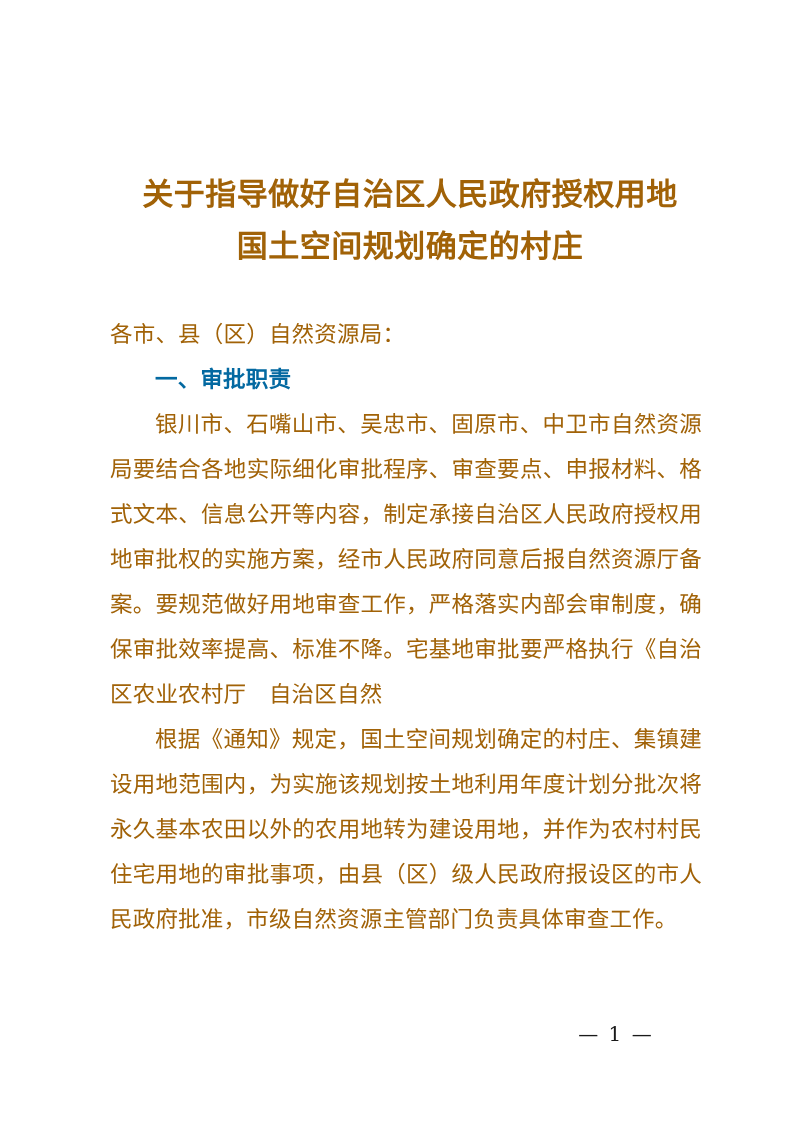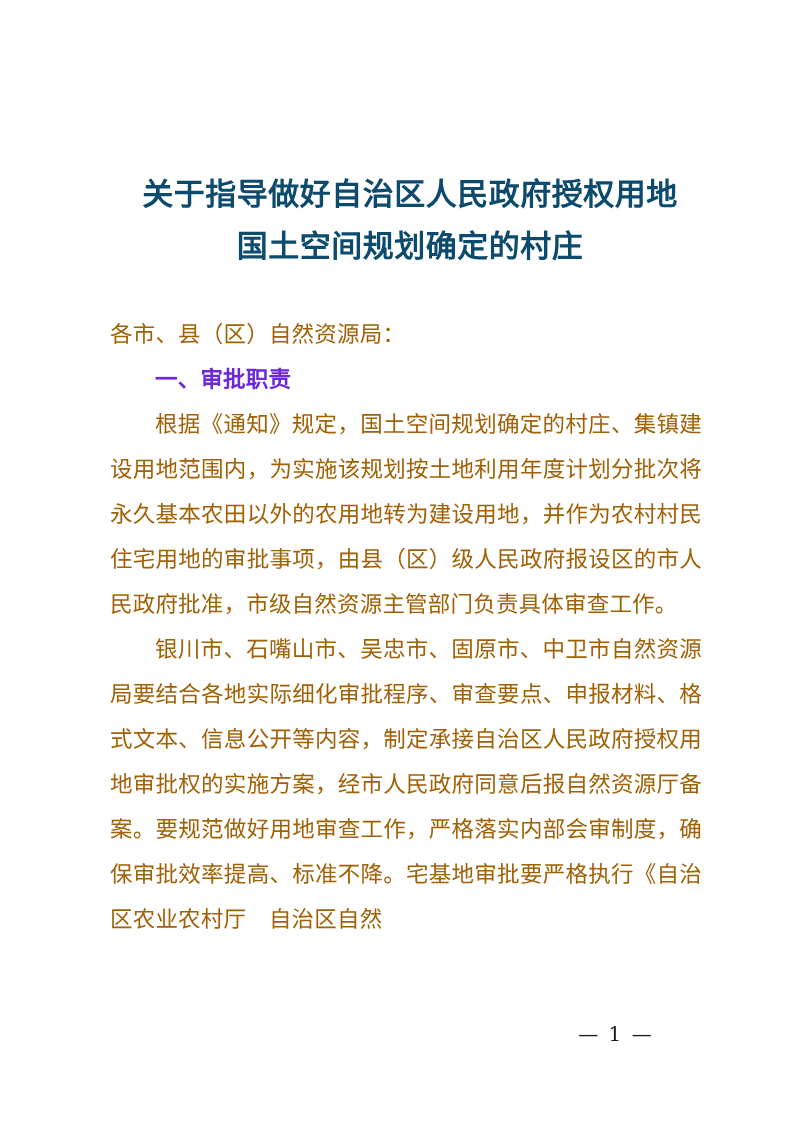--- a/index.html
+++ b/index.html
@@ -26,21 +26,21 @@
     position: absolute;
     left: 110px;
     top: 168px;
     width: 600px;
     text-align: center;
     font-family: "DejaVu Serif", "Liberation Serif", serif;
     font-weight: bold;
     font-size: 31px;
     line-height: 52px;
     letter-spacing: 0.5px;
-    color: #0c4a6e;
+    color: #a16207;
   }
   .doc-title .tline {
     display: block;
     white-space: nowrap;
   }
 
   
   .body-block {
     position: absolute;
     left: 110px;
@@ -67,21 +67,21 @@
 
   
   .section-heading {
     margin: 0;
     font-family: "DejaVu Sans", "Liberation Sans", sans-serif;
     font-weight: bold;
     font-size: 22.5px;
     line-height: 45px;
     letter-spacing: 0.2px;
     text-indent: 45px;
-    color: #6d28d9;
+    color: #0369a1;
   }
 
   
   .page-number {
     position: absolute;
     left: 0;
     top: 1022px;
     width: 800px;
     text-align: center;
     font-family: "DejaVu Serif", "Liberation Serif", serif;
@@ -105,23 +105,23 @@
     <span class="tline">国土空间规划确定的村庄</span>
   </div>
 
   <div class="body-block">
 
     <p class="para salutation">各市、县（区）自然资源局：</p>
 
 
     <h2 class="section-heading">一、审批职责</h2>
 
+    <p class="para indent2">银川市、石嘴山市、吴忠市、固原市、中卫市自然资源局要结合各地实际细化审批程序、审查要点、申报材料、格式文本、信息公开等内容，制定承接自治区人民政府授权用地审批权的实施方案，经市人民政府同意后报自然资源厅备案。要规范做好用地审查工作，严格落实内部会审制度，确保审批效率提高、标准不降。宅基地审批要严格执行《自治区农业农村厅　自治区自然</p>
+
     <p class="para indent2">根据《通知》规定，国土空间规划确定的村庄、集镇建设用地范围内，为实施该规划按土地利用年度计划分批次将永久基本农田以外的农用地转为建设用地，并作为农村村民住宅用地的审批事项，由县（区）级人民政府报设区的市人民政府批准，市级自然资源主管部门负责具体审查工作。</p>
-
-    <p class="para indent2">银川市、石嘴山市、吴忠市、固原市、中卫市自然资源局要结合各地实际细化审批程序、审查要点、申报材料、格式文本、信息公开等内容，制定承接自治区人民政府授权用地审批权的实施方案，经市人民政府同意后报自然资源厅备案。要规范做好用地审查工作，严格落实内部会审制度，确保审批效率提高、标准不降。宅基地审批要严格执行《自治区农业农村厅　自治区自然</p>
 
   </div>
 
   <div class="page-number">
     <span class="pn-inner">— 1 —</span>
   </div>
 
 </div>
 
 </body></html>

